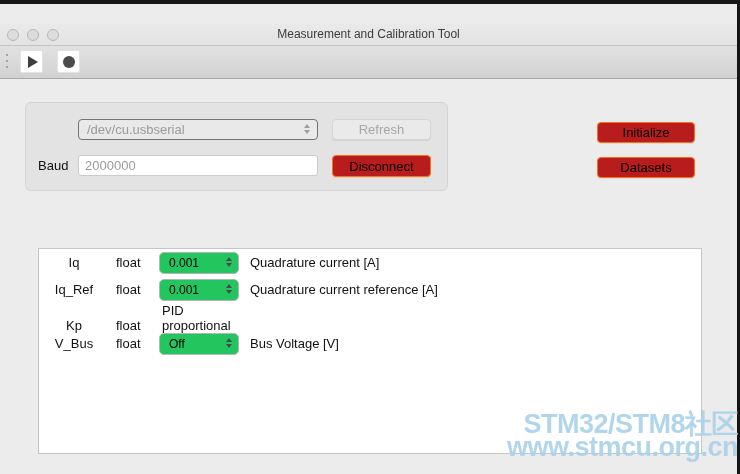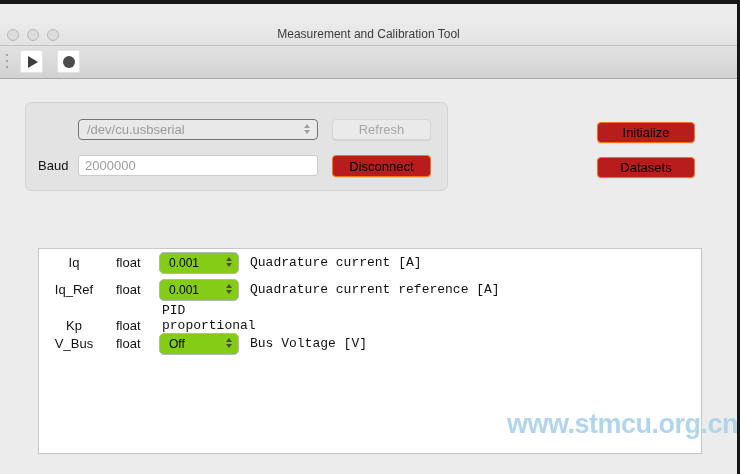--- a/index.html
+++ b/index.html
@@ -103,28 +103,28 @@
   }
   .th:last-child { border-right:none; padding-left:11px; }
   .trow {
     display:grid; grid-template-columns:70px 42px 88px 1fr;
     height:27px; align-items:center; font-size:13px; color:#111;
   }
   .td-symbol { text-align:center; }
   .td-type { padding-left:7px; }
   .stepper {
     position:relative; margin-left:8px; width:80px; height:22px;
-    background:#84cc16; border:1px solid #b5b5b5; border-radius:5px;
+    background:#22c55e; border:1px solid #b5b5b5; border-radius:5px;
     font-size:12px; color:#000; line-height:20px; padding-left:9px;
     cursor:pointer;
   }
   .stepper .chevs { top:4.5px; right:6px; }
   .stepper .chev.up   { border-bottom:4px solid #4a4a4a; }
   .stepper .chev.down { border-top:4px solid #4a4a4a; }
-  .td-desc { padding-left:11px;font-family:Liberation Mono, monospace; }
+  .td-desc { padding-left:11px; }
 
   
   .watermark {
     position:absolute; right:2px; top:413px; text-align:right;
     font-size:27px; font-weight:bold; line-height:23px;
     color:#a9d2e9; opacity:0.9; z-index:10; pointer-events:none;
     letter-spacing:-0.5px;
   }
 </style>
 </head>
@@ -221,14 +221,15 @@
             </span>
         </div>
         <div class="td-desc">Bus Voltage [V]</div>
       </div>
     </div>
 
   </div>
 </div>
 
 <div class="watermark">
+  <div>STM32/STM8社区</div>
   <div>www.stmcu.org.cn</div>
 </div>
 
 </body></html>

